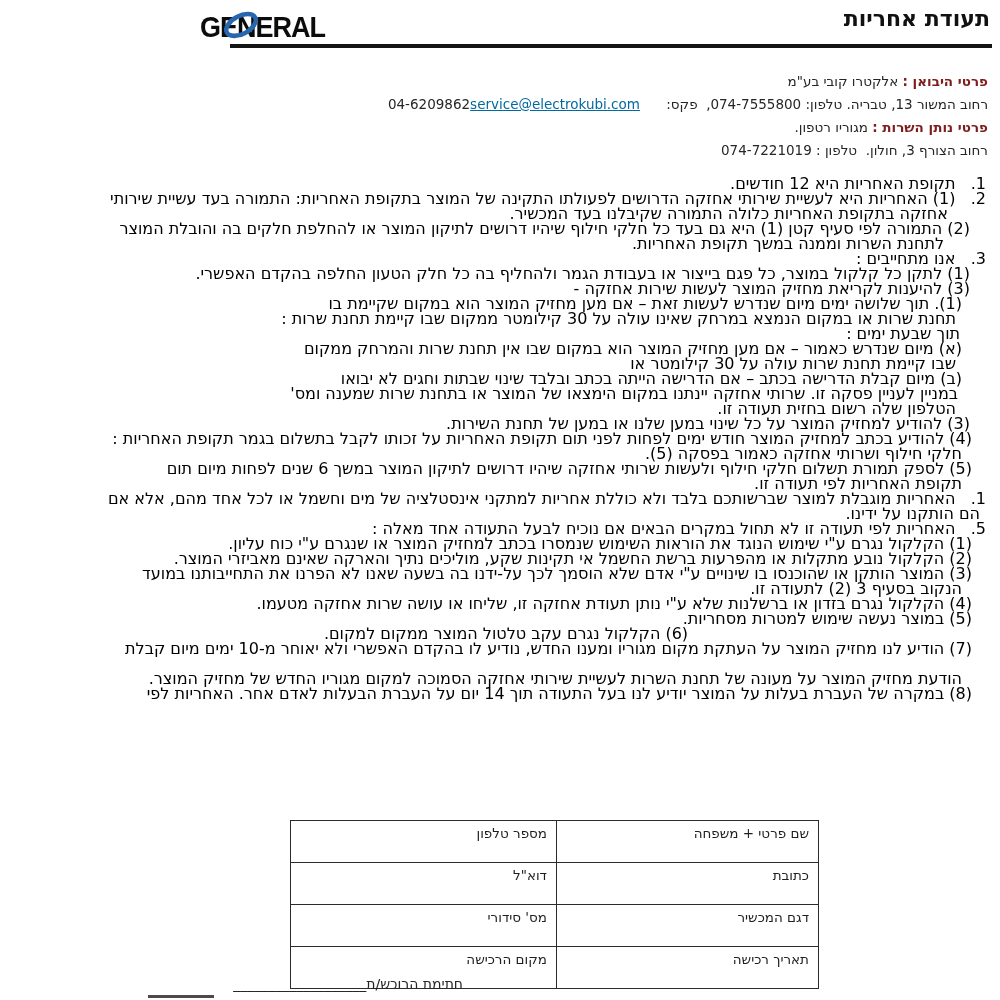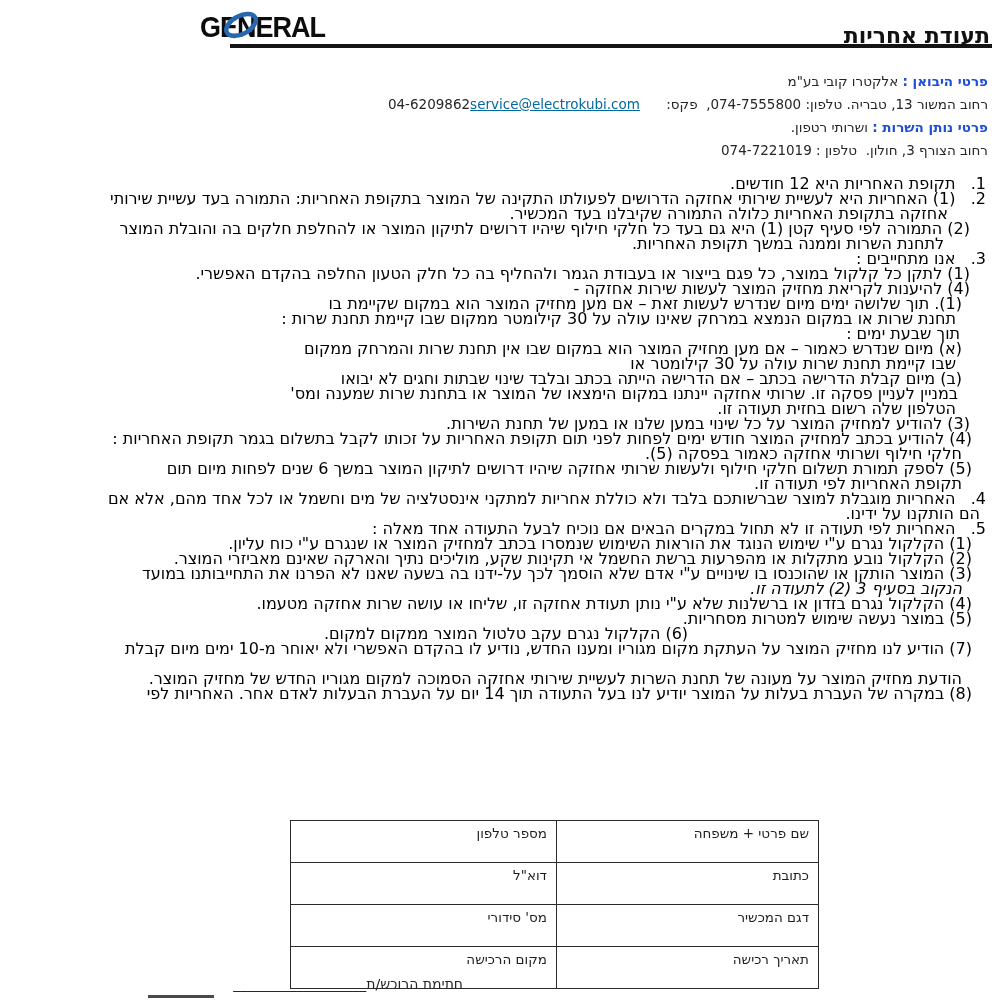--- a/index.html
+++ b/index.html
@@ -12,33 +12,33 @@
     position:absolute; left:200px; top:8px; width:110px; height:38px;
   }
   .logo-text {
     font-family:"Liberation Sans", sans-serif; font-weight:700;
     font-size:27px; letter-spacing:-1px; color:#0c0c0c;
     display:inline-block; transform:scaleY(1.12); transform-origin:left top;
     line-height:34px;
   }
   .logo svg { position:absolute; left:0; top:-5px; pointer-events:none; }
   .doc-title {
-    position:absolute; top:23px; right:10px; margin:0;
+    position:absolute; top:6px; right:10px; margin:0;
     font-size:22px; font-weight:700; color:#111; direction:rtl;
   }
   .header-rule {
     position:absolute; left:230px; right:8px; top:44px; height:4px; background:#141414;
   }
   
   .details {
     position:absolute; top:70px; right:12px; direction:rtl; text-align:right;
     font-size:13.5px; color:#262626;
   }
   .d-line { line-height:23px; white-space:pre; }
-  .d-line b { font-weight:700; color:#1d4ed8; }
+  .d-line b { font-weight:700; color:#7f1d1d; }
   .email-link { color:#0369a1; text-decoration:underline; margin-right:22px; direction:ltr; unicode-bidi:embed; }
   
   .terms {
     position:absolute; top:176px; right:14px; left:40px;
     direction:rtl; text-align:right;
   }
   .term-line {
     font-size:16px; line-height:15px; color:#000000; white-space:pre;
   }
   
@@ -73,53 +73,53 @@
     <svg width="110" height="46" viewBox="0 0 110 46">
       <ellipse cx="41" cy="22" rx="16" ry="9" fill="none" stroke="#2767b0" stroke-width="4.5" transform="rotate(-28 41 22)"></ellipse>
     </svg>
   </div>
   <h1 class="doc-title">תעודת אחריות</h1>
   <div class="header-rule"></div>
 
   <section class="details">
     <div class="d-line"><b>פרטי היבואן :</b> <span>אלקטרו קובי בע"מ</span></div>
     <div class="d-line"><span>רחוב המשור 13, טבריה. טלפון: 074-7555800,  פקס: 04-6209862</span><a class="email-link" href="#">service@electrokubi.com</a></div>
-    <div class="d-line"><b>פרטי נותן השרות :</b> <span>ושרותי רטפון.</span></div>
+    <div class="d-line"><b>פרטי נותן השרות :</b> <span>מגוריו רטפון.</span></div>
     <div class="d-line"><span>רחוב הצורף 3, חולון.  טלפון : 074-7221019</span></div>
   </section>
 
   <section class="terms" id="terms">
       <div class="term-line" style="padding-right: 0px;">1.   תקופת האחריות היא 12 חודשים.</div>
       <div class="term-line" style="padding-right: 0px;">2.   (1) האחריות היא לעשיית שירותי אחזקה הדרושים לפעולתו התקינה של המוצר בתקופת האחריות: התמורה בעד עשיית שירותי</div>
       <div class="term-line" style="padding-right: 38px;">אחזקה בתקופת האחריות כלולה התמורה שקיבלנו בעד המכשיר.</div>
       <div class="term-line" style="padding-right: 16px;">(2) התמורה לפי סעיף קטן (1) היא גם בעד כל חלקי חילוף שיהיו דרושים לתיקון המוצר או להחלפת חלקים בה והובלת המוצר</div>
       <div class="term-line" style="padding-right: 42px;">לתחנת השרות וממנה במשך תקופת האחריות.</div>
       <div class="term-line" style="padding-right: 0px;">3.   אנו מתחייבים :</div>
       <div class="term-line" style="padding-right: 16px;">(1) לתקן כל קלקול במוצר, כל פגם בייצור או בעבודת הגמר ולהחליף בה כל חלק הטעון החלפה בהקדם האפשרי.</div>
-      <div class="term-line" style="padding-right: 16px;">(4) להיענות לקריאת מחזיק המוצר לעשות שירות אחזקה -</div>
+      <div class="term-line" style="padding-right: 16px;">(3) להיענות לקריאת מחזיק המוצר לעשות שירות אחזקה -</div>
       <div class="term-line" style="padding-right: 24px;">(1). תוך שלושה ימים מיום שנדרש לעשות זאת – אם מען מחזיק המוצר הוא במקום שקיימת בו</div>
       <div class="term-line" style="padding-right: 30px;">תחנת שרות או במקום הנמצא במרחק שאינו עולה על 30 קילומטר ממקום שבו קיימת תחנת שרות :</div>
       <div class="term-line" style="padding-right: 26px;">תוך שבעת ימים :</div>
       <div class="term-line" style="padding-right: 24px;">(א) מיום שנדרש כאמור – אם מען מחזיק המוצר הוא במקום שבו אין תחנת שרות והמרחק ממקום</div>
       <div class="term-line" style="padding-right: 30px;">שבו קיימת תחנת שרות עולה על 30 קילומטר או</div>
       <div class="term-line" style="padding-right: 24px;">(ב) מיום קבלת הדרישה בכתב – אם הדרישה הייתה בכתב ובלבד שינוי שבתות וחגים לא יבואו</div>
       <div class="term-line" style="padding-right: 28px;">במניין לעניין פסקה זו. שרותי אחזקה יינתנו במקום הימצאו של המוצר או בתחנת שרות שמענה ומס'</div>
       <div class="term-line" style="padding-right: 30px;">הטלפון שלה רשום בחזית תעודה זו.</div>
       <div class="term-line" style="padding-right: 16px;">(3) להודיע למחזיק המוצר על כל שינוי במען שלנו או במען של תחנת השירות.</div>
       <div class="term-line" style="padding-right: 14px;">(4) להודיע בכתב למחזיק המוצר חודש ימים לפחות לפני תום תקופת האחריות על זכותו לקבל בתשלום בגמר תקופת האחריות :</div>
       <div class="term-line" style="padding-right: 24px;">חלקי חילוף ושרותי אחזקה כאמור בפסקה (5).</div>
       <div class="term-line" style="padding-right: 14px;">(5) לספק תמורת תשלום חלקי חילוף ולעשות שרותי אחזקה שיהיו דרושים לתיקון המוצר במשך 6 שנים לפחות מיום תום</div>
       <div class="term-line" style="padding-right: 24px;">תקופת האחריות לפי תעודה זו.</div>
-      <div class="term-line" style="padding-right: 0px;">4.   האחריות מוגבלת למוצר שברשותכם בלבד ולא כוללת אחריות למתקני אינסטלציה של מים וחשמל או לכל אחד מהם, אלא אם</div>
+      <div class="term-line" style="padding-right: 0px;">1.   האחריות מוגבלת למוצר שברשותכם בלבד ולא כוללת אחריות למתקני אינסטלציה של מים וחשמל או לכל אחד מהם, אלא אם</div>
       <div class="term-line" style="padding-right: 6px;">הם הותקנו על ידינו.</div>
       <div class="term-line" style="padding-right: 0px;">5.   האחריות לפי תעודה זו לא תחול במקרים הבאים אם נוכיח לבעל התעודה אחד מאלה :</div>
       <div class="term-line" style="padding-right: 14px;">(1) הקלקול נגרם ע"י שימוש הנוגד את הוראות השימוש שנמסרו בכתב למחזיק המוצר או שנגרם ע"י כוח עליון.</div>
       <div class="term-line" style="padding-right: 14px;">(2) הקלקול נובע מתקלות או מהפרעות ברשת החשמל אי תקינות שקע, מוליכים נתיך והארקה שאינם מאביזרי המוצר.</div>
       <div class="term-line" style="padding-right: 14px;">(3) המוצר הותקן או שהוכנסו בו שינויים ע"י אדם שלא הוסמך לכך על-ידנו בה בשעה שאנו לא הפרנו את התחייבותנו במועד</div>
-      <div class="term-line" style="padding-right: 24px; font-style: italic;">הנקוב בסעיף 3 (2) לתעודה זו.</div>
+      <div class="term-line" style="padding-right: 24px;">הנקוב בסעיף 3 (2) לתעודה זו.</div>
       <div class="term-line" style="padding-right: 14px;">(4) הקלקול נגרם בזדון או ברשלנות שלא ע"י נותן תעודת אחזקה זו, שליחו או עושה שרות אחזקה מטעמו.</div>
       <div class="term-line" style="padding-right: 14px;">(5) במוצר נעשה שימוש למטרות מסחריות.</div>
       <div class="term-line" style="padding-right: 14px; text-align: center;">(6) הקלקול נגרם עקב טלטול המוצר ממקום למקום.</div>
       <div class="term-line" style="padding-right: 14px;">(7) הודיע לנו מחזיק המוצר על העתקת מקום מגוריו ומענו החדש, נודיע לו בהקדם האפשרי ולא יאוחר מ-10 ימים מיום קבלת</div>
       <div class="term-line" style="padding-right: 24px; margin-top: 15px;">הודעת מחזיק המוצר על מעונה של תחנת השרות לעשיית שירותי אחזקה הסמוכה למקום מגוריו החדש של מחזיק המוצר.</div>
       <div class="term-line" style="padding-right: 14px;">(8) במקרה של העברת בעלות על המוצר יודיע לנו בעל התעודה תוך 14 יום על העברת הבעלות לאדם אחר. האחריות לפי</div>
     </section>
 
   <table class="form">
     <tbody id="form-body">

